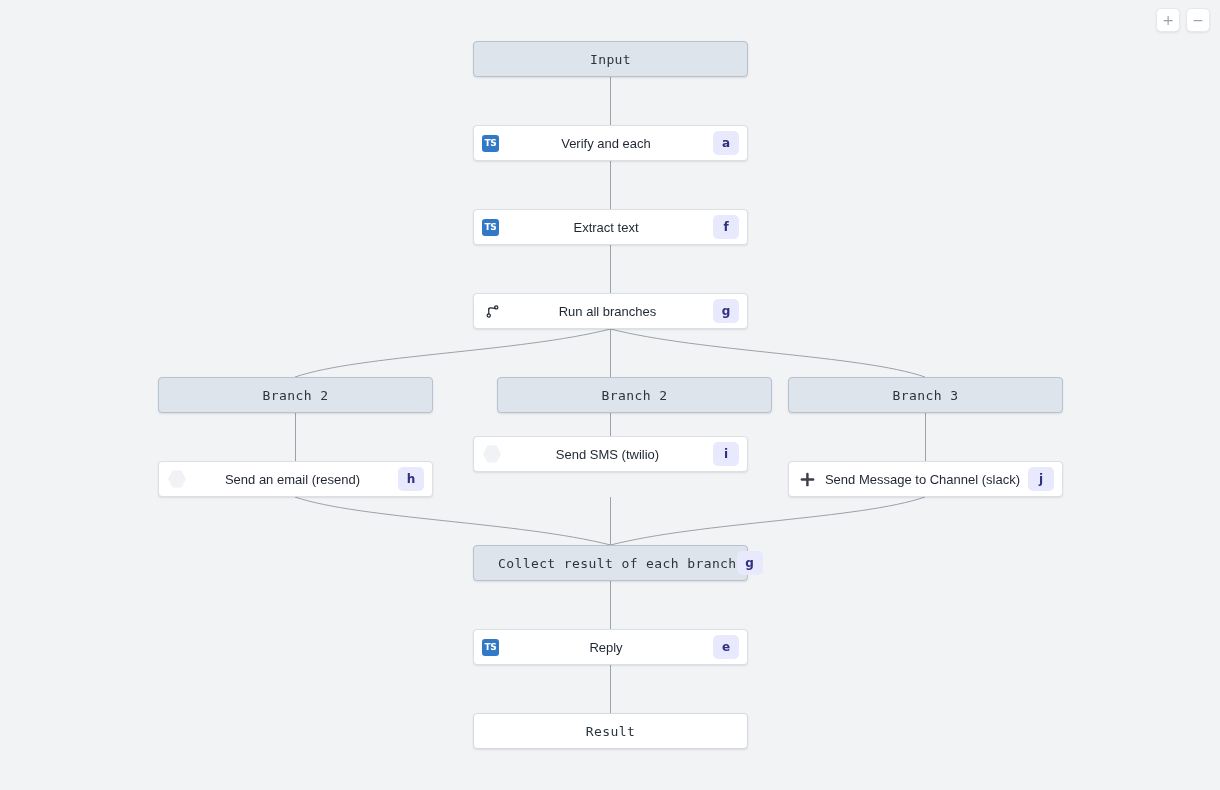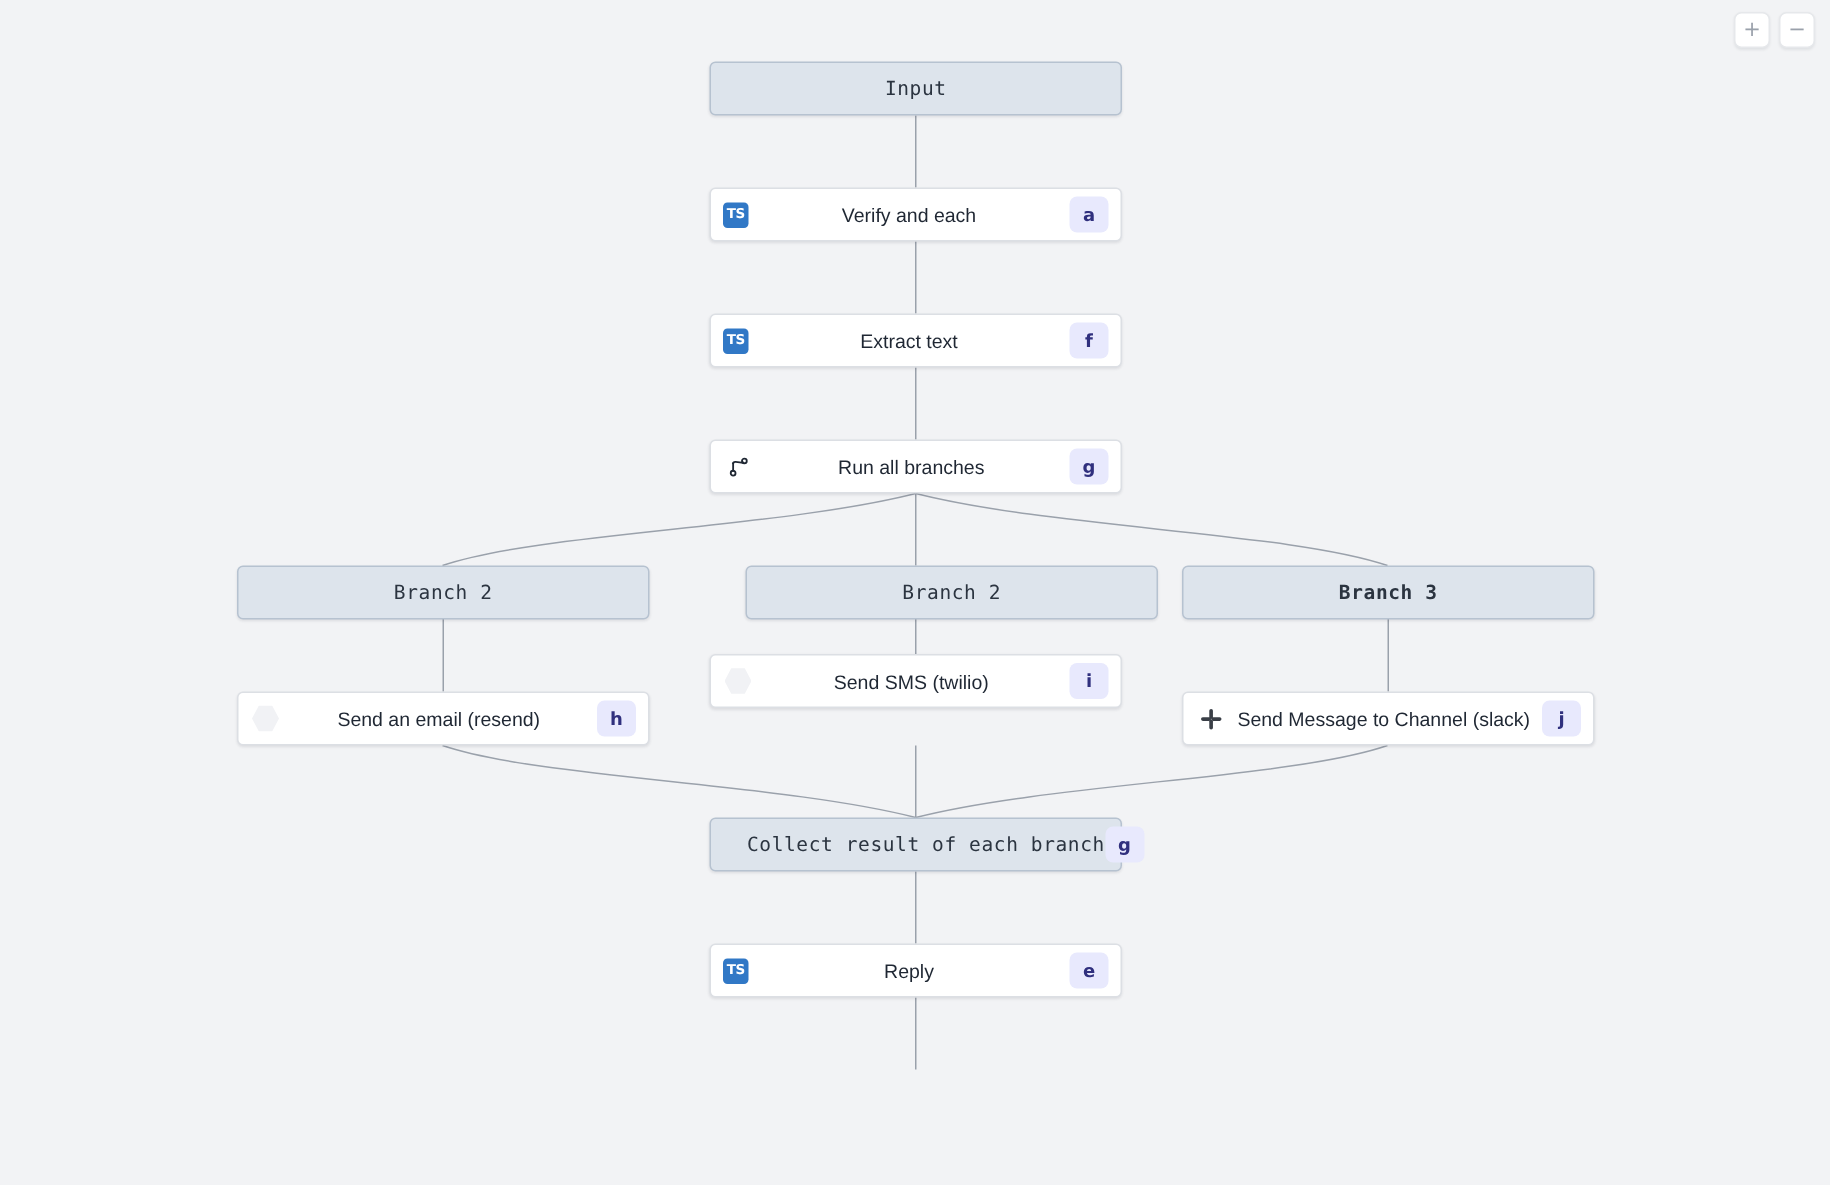--- a/index.html
+++ b/index.html
@@ -232,21 +232,21 @@
   </div>
 
   <div class="node gray" style="left:158px; top:377px; width:275px;">
     <span class="label">Branch 2</span>
   </div>
 
   <div class="node gray" style="left:473px; top:377px; width:275px;margin-left:24px;">
     <span class="label">Branch 2</span>
   </div>
 
-  <div class="node gray" style="left:788px; top:377px; width:275px;font-weight:bold;">
+  <div class="node gray" style="left:788px; top:377px; width:275px;">
     <span class="label">Branch 3</span>
   </div>
 
   <div class="node card" style="left:158px; top:461px; width:275px;">
     <span class="icon blank">
         <span class="blob"></span>
       </span>
     <span class="label">Send an email (resend)</span>
     <span class="badge">h</span>
   </div>
@@ -278,19 +278,22 @@
     <span class="label">Collect result of each branch</span>
     <span class="badge">g</span>
   </div>
 
   <div class="node card" style="left:473px; top:629px; width:275px;">
     <span class="icon ts">TS</span>
     <span class="label">Reply</span>
     <span class="badge">e</span>
   </div>
 
+  <div class="node plain" style="left:473px; top:713px; width:275px;">
+    <span class="label">Result</span>
+  </div>
 
   <div id="zoom-controls">
     <div class="zoom-btn">+</div>
     <div class="zoom-btn">−</div>
   </div>
 
 </div>
 
 </body></html>

